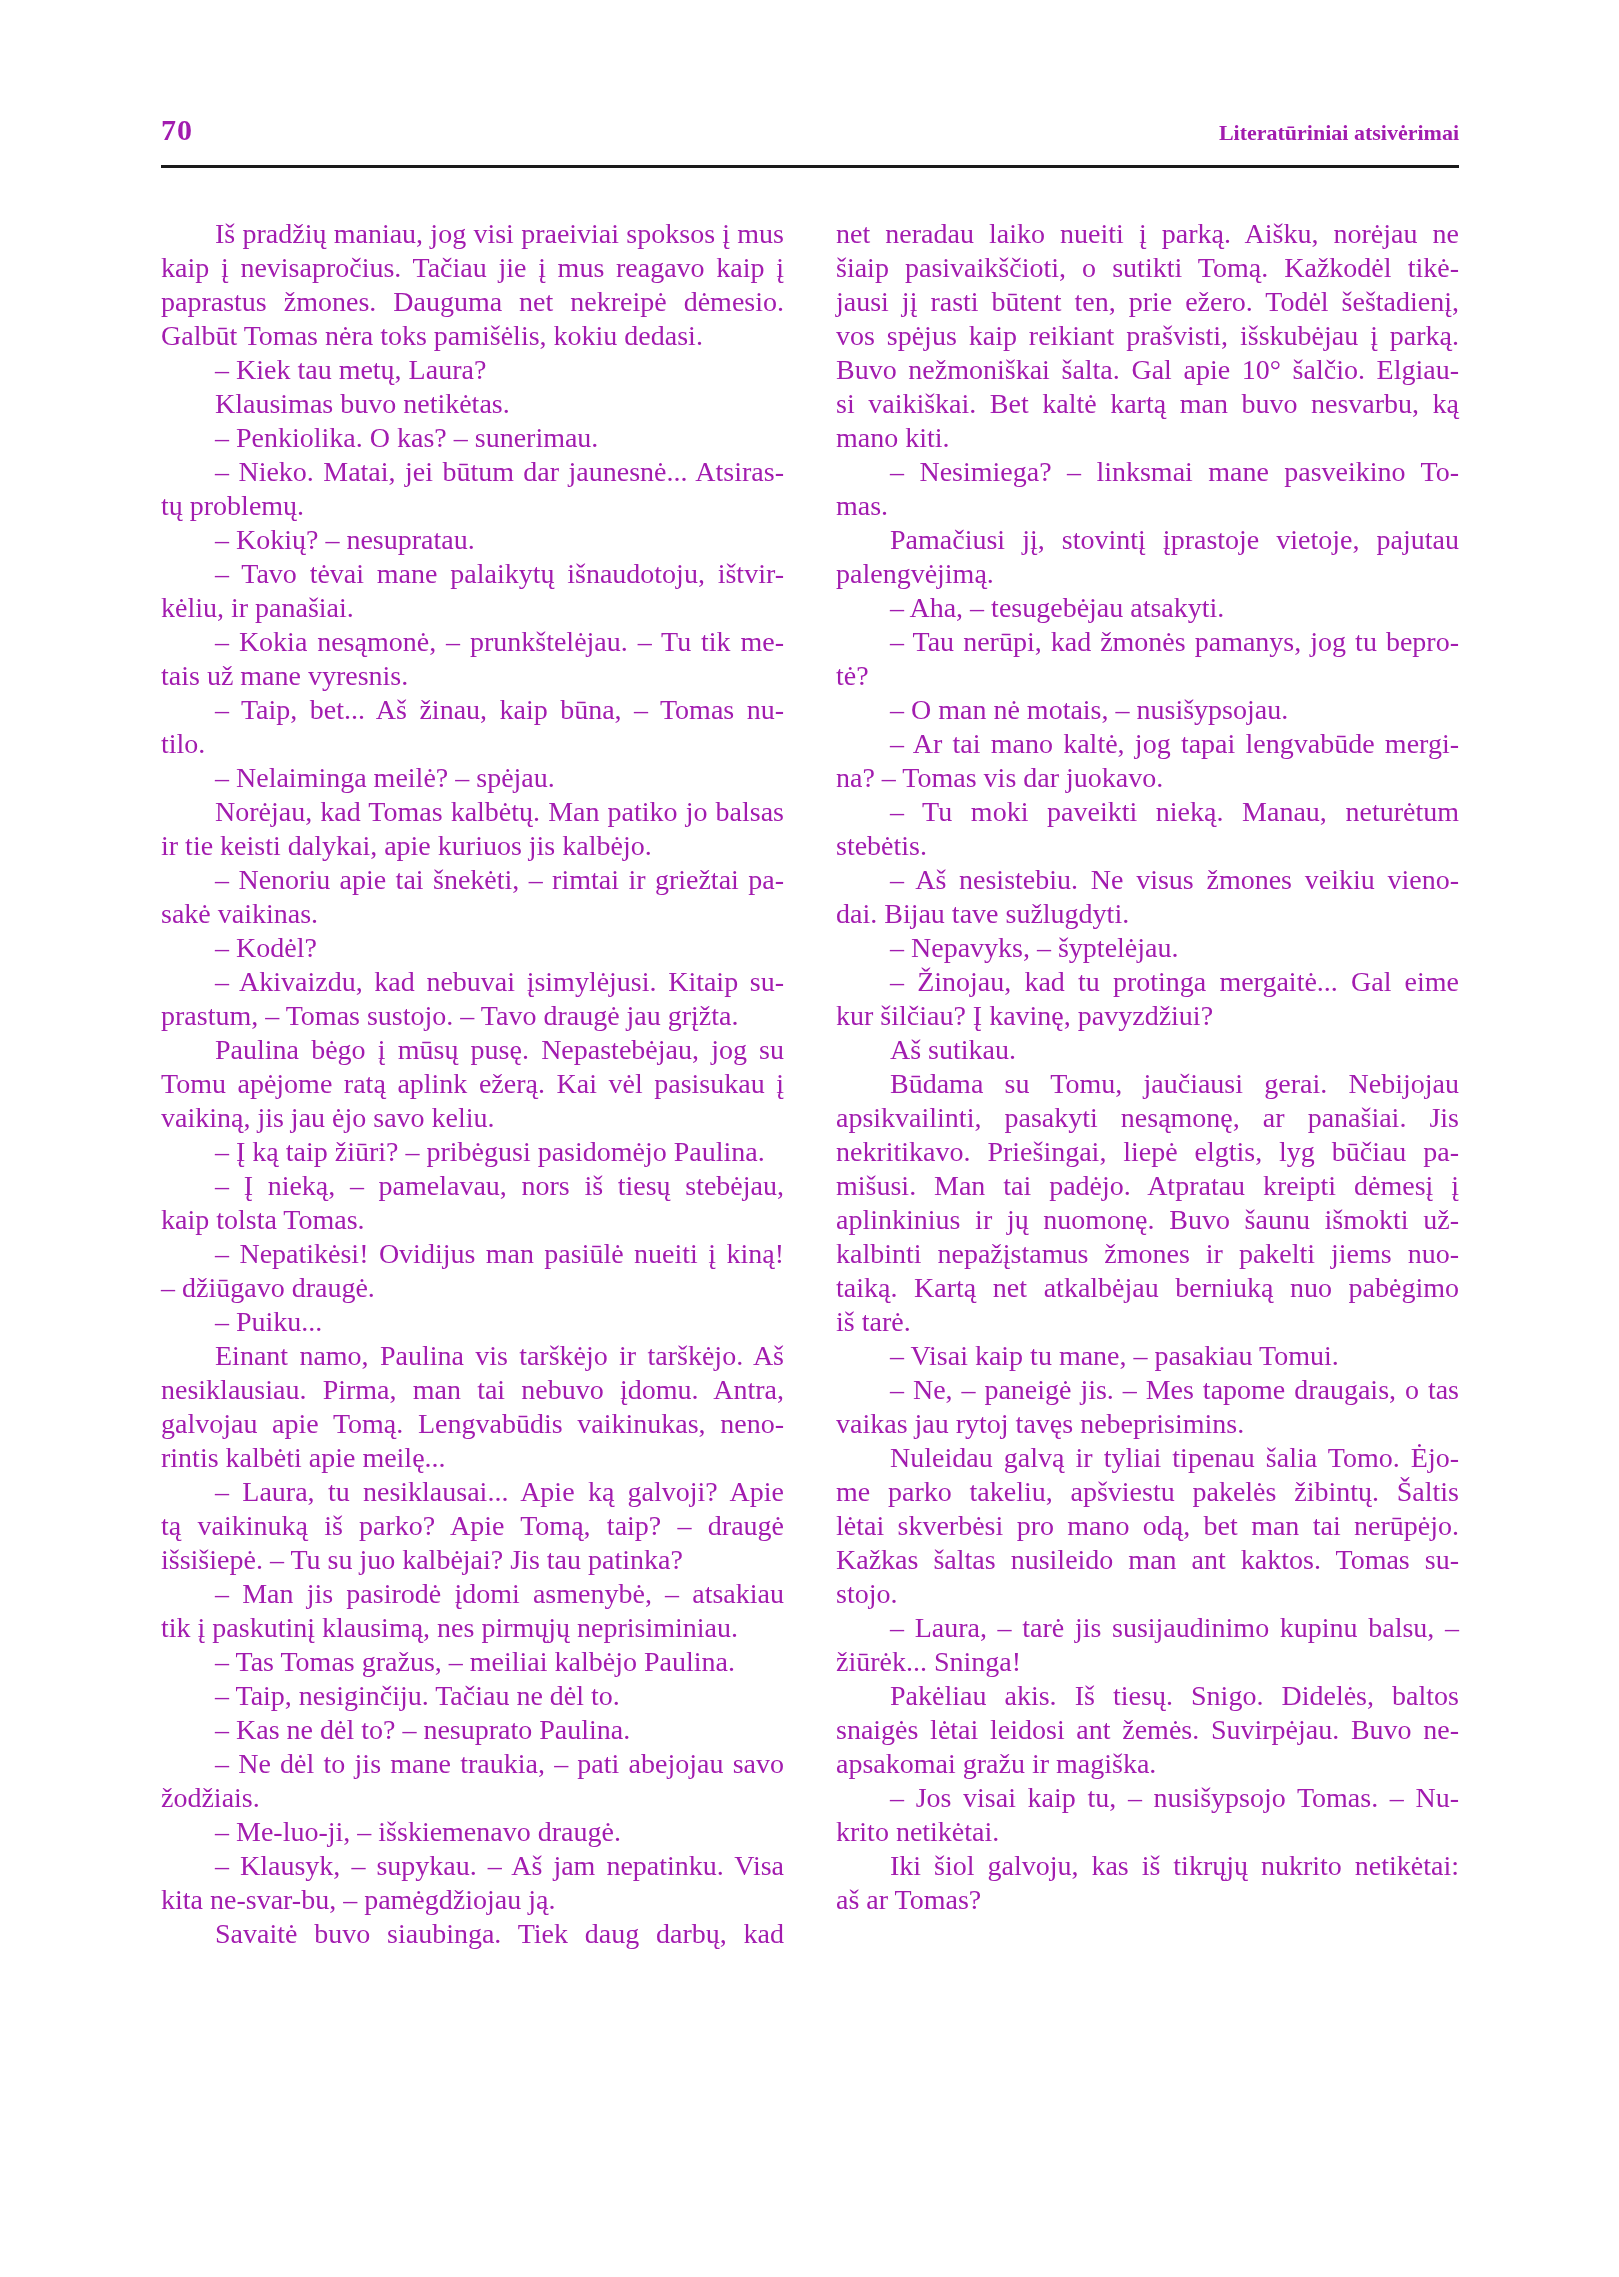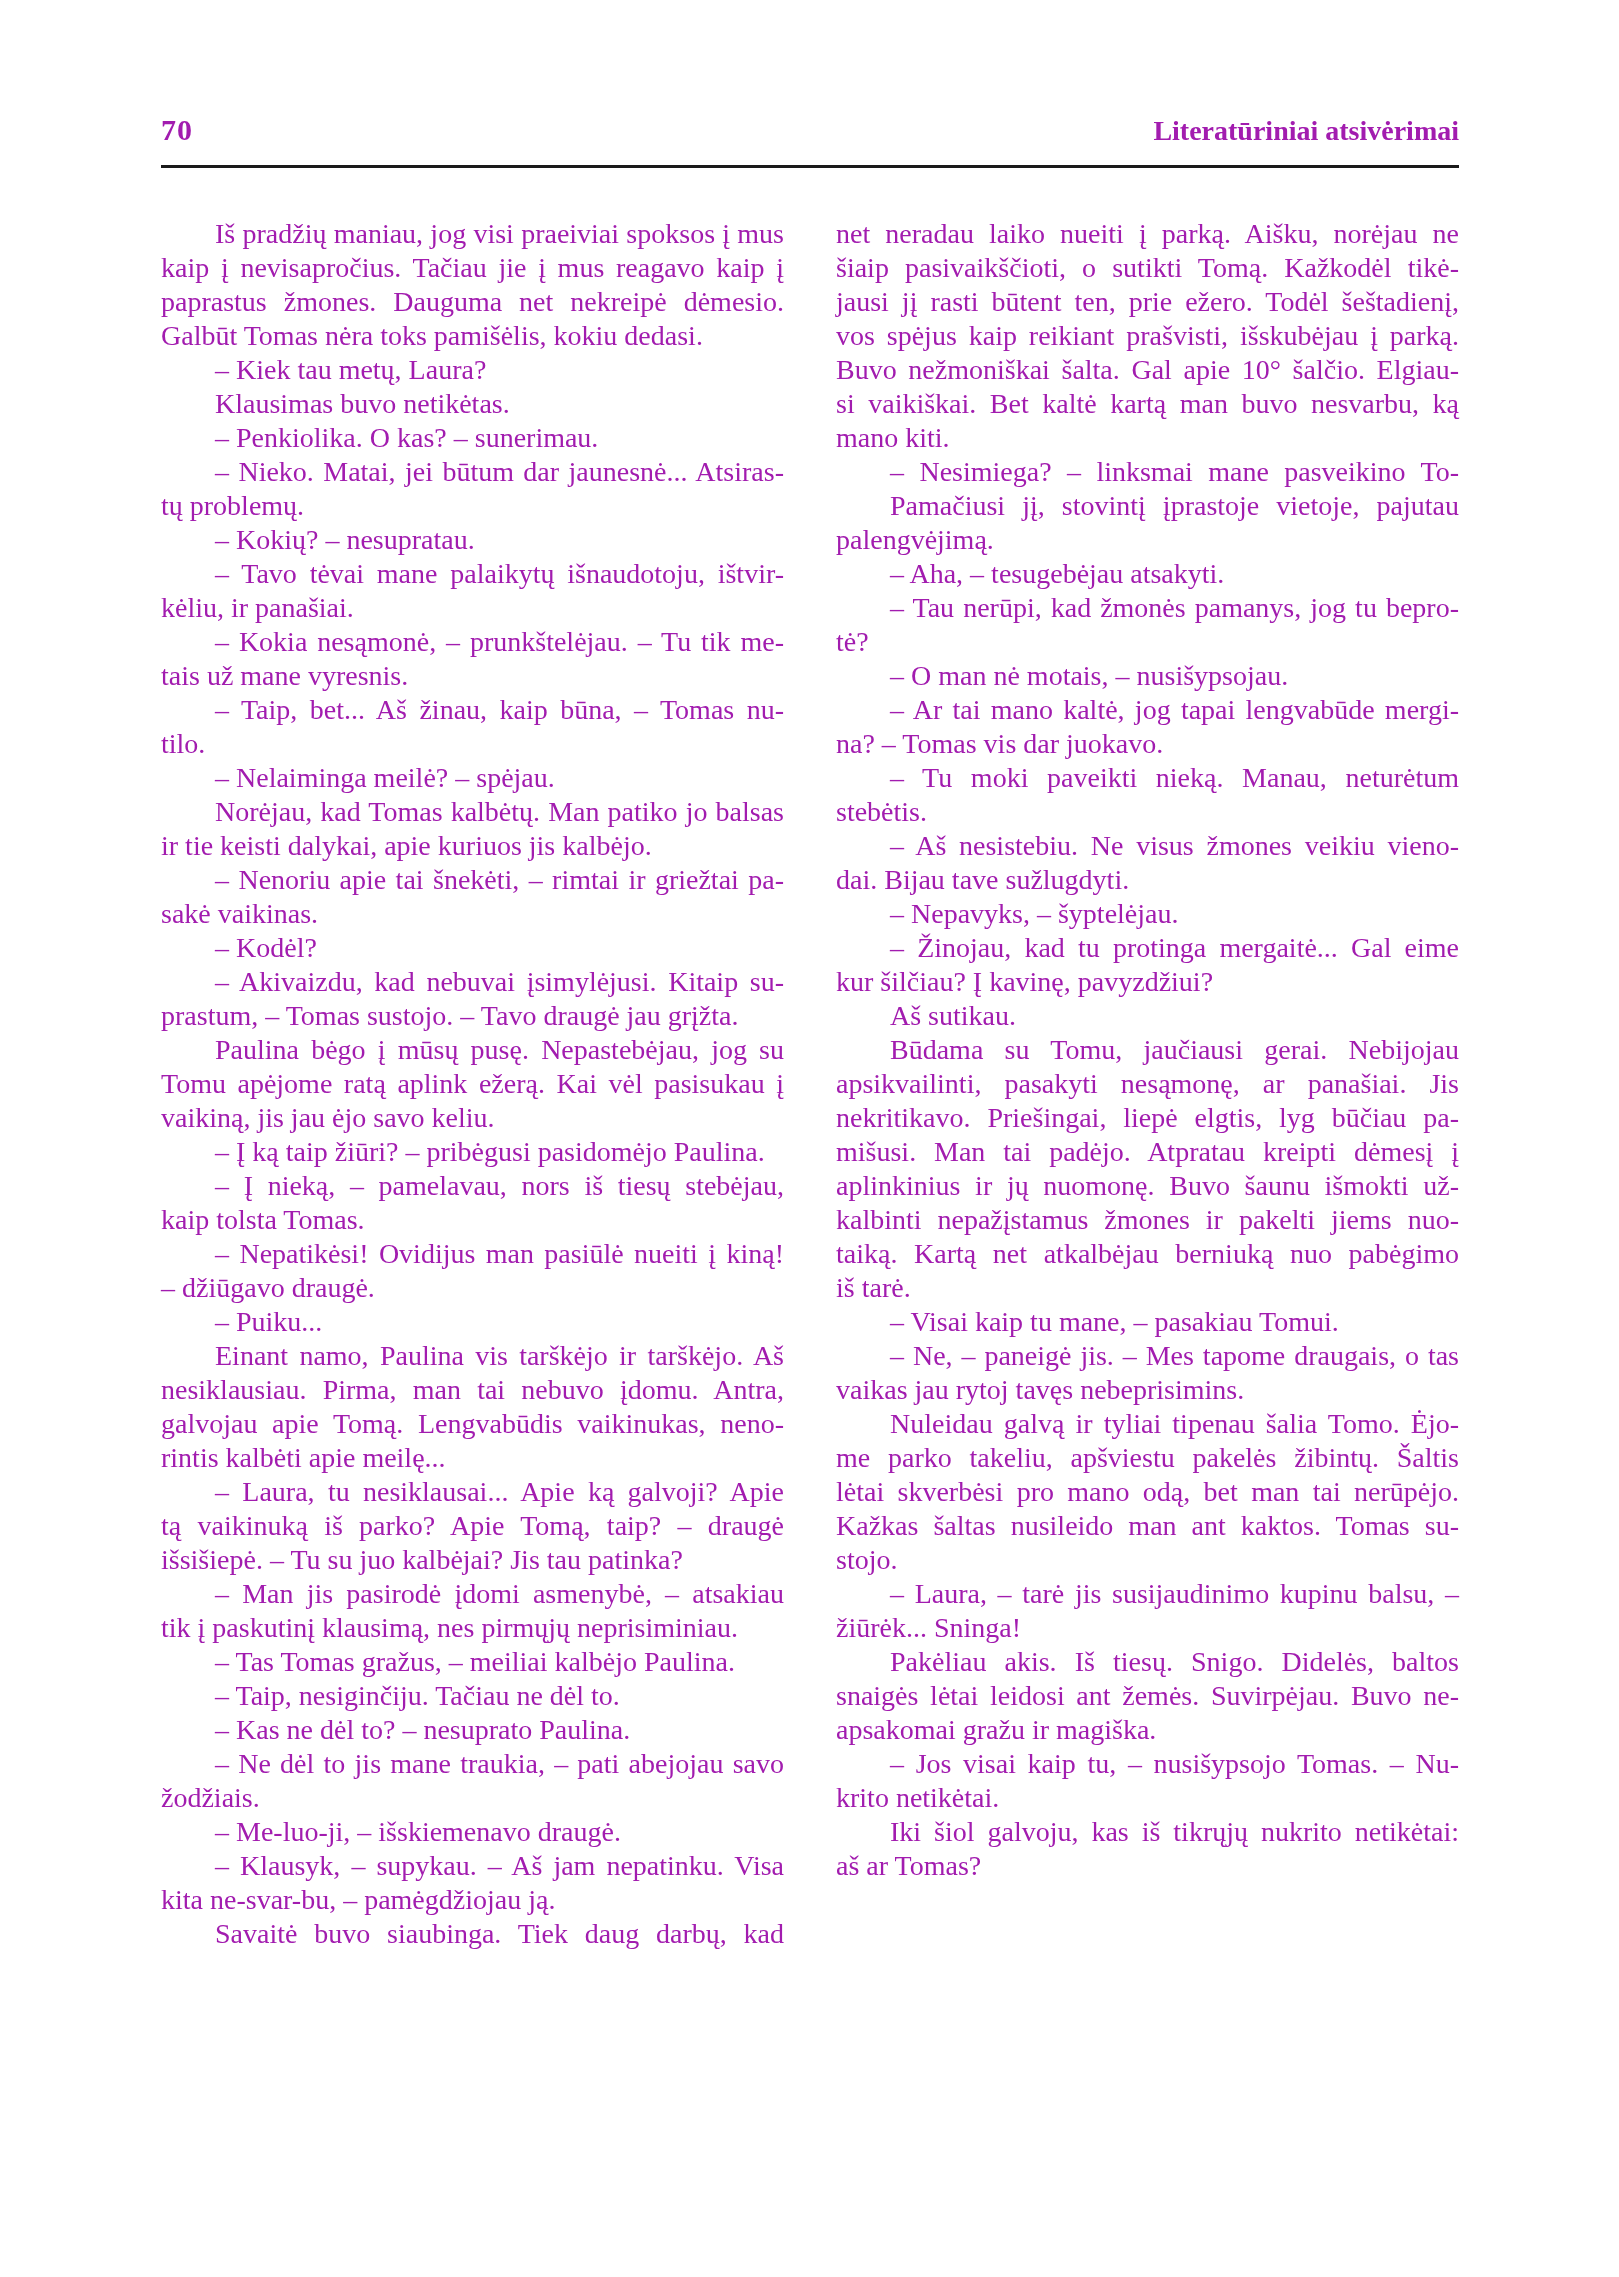--- a/index.html
+++ b/index.html
@@ -10,21 +10,21 @@
     background:#ffffff;
     font-family:"Liberation Serif","DejaVu Serif",serif;
     color:#a21caf;
     overflow:hidden;
   }
   .header{
     position:absolute;left:161px;right:161px;top:113px;
     display:flex;justify-content:space-between;align-items:baseline;
   }
   .page-number{font-size:30px;font-weight:bold;letter-spacing:1px;}
-  .running-head{font-size:28px;font-weight:bold;}
+  .running-head{font-size:22px;font-weight:bold;}
   .rule{
     position:absolute;left:161px;right:161px;top:165px;
     border-bottom:3.8px solid #1a1a1a;
   }
   .columns{
     position:absolute;left:161px;top:217px;
     display:flex;gap:52px;
   }
   .col{width:623px;font-size:28px;line-height:34px;}
   .para{margin:0;}
@@ -163,20 +163,21 @@
           <div class="line jfy">net neradau laiko nueiti į parką. Aišku, norėjau ne</div>
           <div class="line jfy">šiaip pasivaikščioti, o sutikti Tomą. Kažkodėl tikė-</div>
           <div class="line jfy">jausi jį rasti būtent ten, prie ežero. Todėl šeštadienį,</div>
           <div class="line jfy">vos spėjus kaip reikiant prašvisti, išskubėjau į parką.</div>
           <div class="line jfy">Buvo nežmoniškai šalta. Gal apie 10° šalčio. Elgiau-</div>
           <div class="line jfy">si vaikiškai. Bet kaltė kartą man buvo nesvarbu, ką</div>
           <div class="line">mano kiti.</div>
         </div>
         <div class="para">
           <div class="line jfy ind">– Nesimiega? – linksmai mane pasveikino To-</div>
+          <div class="line">mas.</div>
         </div>
         <div class="para">
           <div class="line jfy ind">Pamačiusi jį, stovintį įprastoje vietoje, pajutau</div>
           <div class="line">palengvėjimą.</div>
         </div>
         <div class="para">
           <div class="line ind">– Aha, – tesugebėjau atsakyti.</div>
         </div>
         <div class="para">
           <div class="line jfy ind">– Tau nerūpi, kad žmonės pamanys, jog tu bepro-</div>

